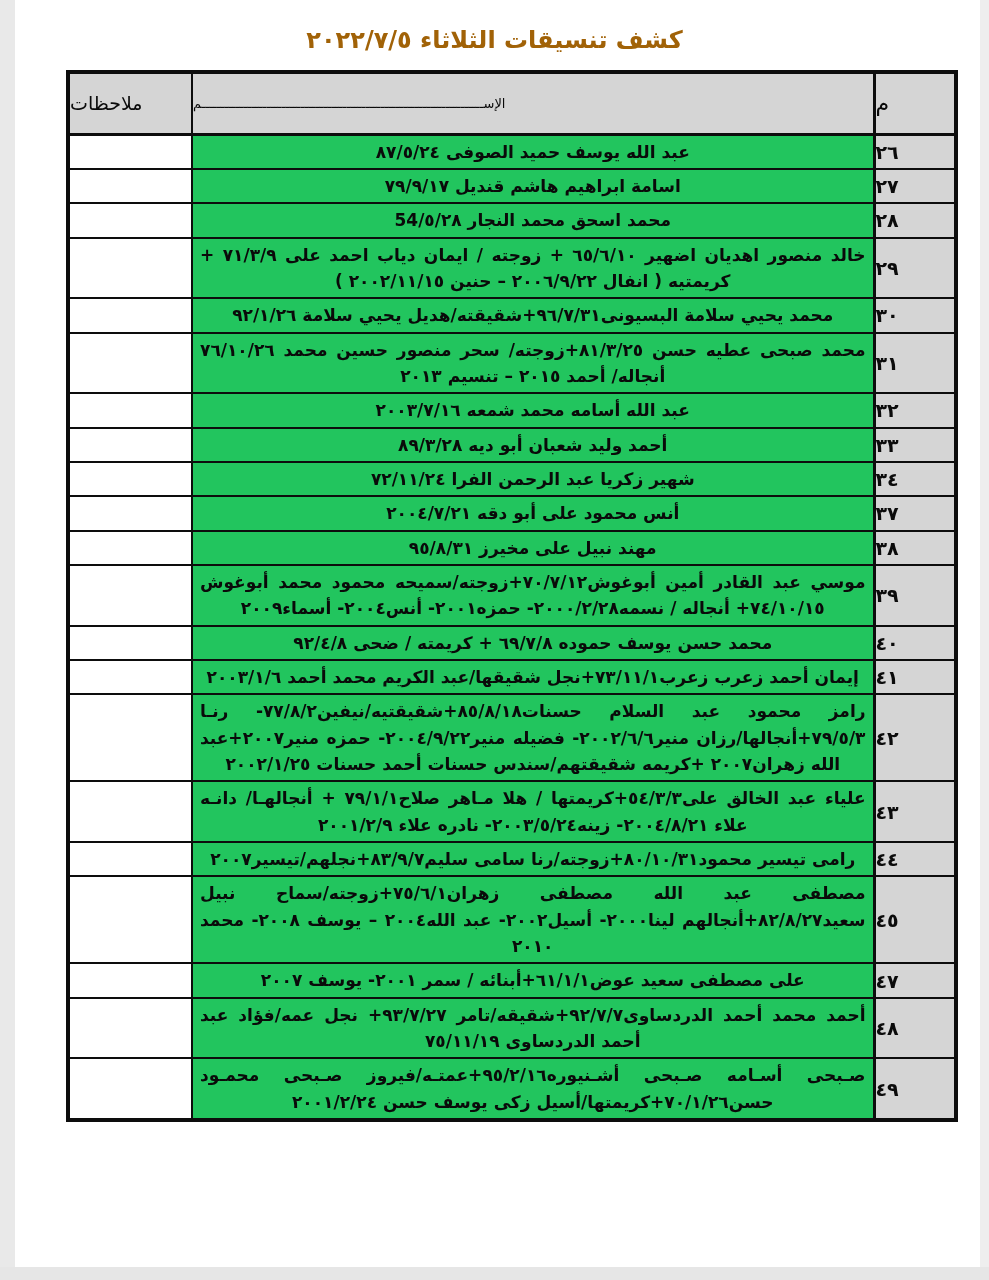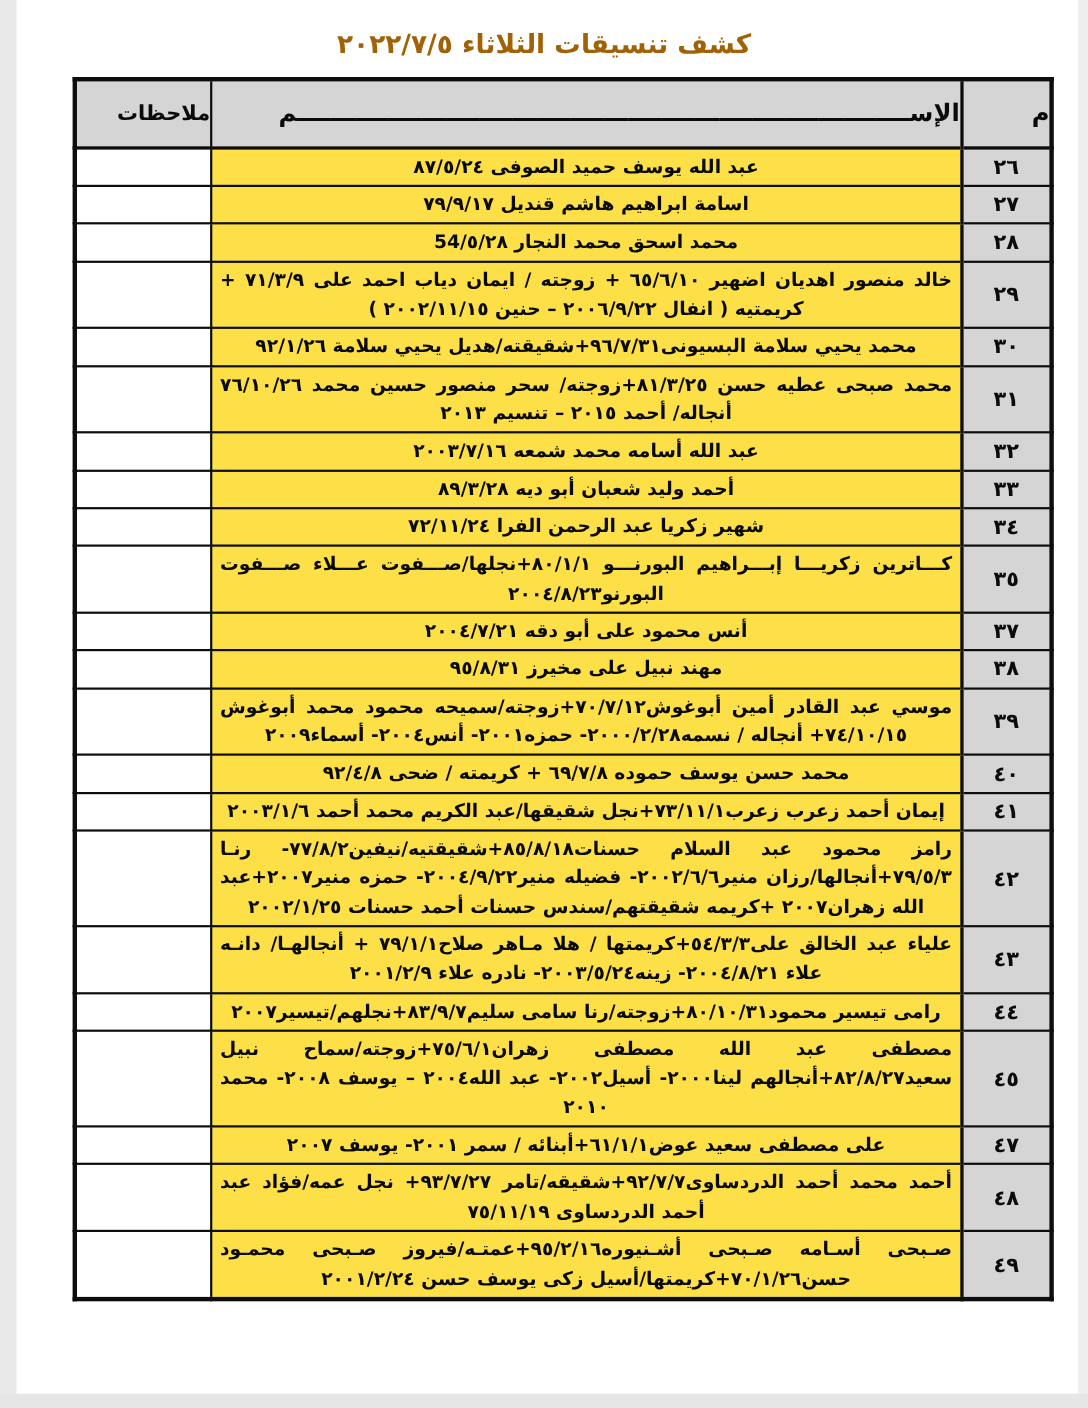--- a/index.html
+++ b/index.html
@@ -39,39 +39,39 @@
   }
   col.c-serial { width:82px; }
   col.c-name   { width:682px; }
   col.c-notes  { width:124px; }
 
   th, td { border:2px solid #0d0d0d; vertical-align:middle; }
 
   thead th {
     background:#d5d5d5;
     height:62px;
-    font-weight:bold;
-    text-align:right;
+    font-weight:normal;
+    text-align:left;
     color:#0a0a0a;
   }
   th.serial-h { font-size:22px; border-left-width:3px; }
-  th.name-h   { font-size:22px; overflow:hidden; white-space:nowrap;margin-left:25px; }
+  th.name-h   { font-size:13px; overflow:hidden; white-space:nowrap;margin-left:25px; }
   th.notes-h  { font-size:19px; }
   thead tr    { border-bottom:3px solid #0d0d0d; }
 
   tbody tr { height:33px; }
   td.serial {
     background:#d5d5d5;
-    text-align:center;
+    text-align:left;
     font-size:19px;
     font-weight:bold;
     border-left-width:3px;
   }
   td.name {
-    background:#fde047;
+    background:#22c55e;
     font-size:17px;
     font-weight:bold;
     line-height:1.55;
     padding:3px 7px;
     text-align:justify;
     text-align-last:center;
     color:#0a0a0a;
   }
   td.notes { background:#ffffff; }
 </style>
@@ -145,25 +145,20 @@
     <td class="name">أحمد وليد شعبان أبو ديه ٨٩/٣/٢٨</td>
     <td class="notes"></td>
   </tr>
 
   <tr>
     <td class="serial">٣٤</td>
     <td class="name">شهير زكريا عبد الرحمن الفرا ٧٢/١١/٢٤</td>
     <td class="notes"></td>
   </tr>
 
-  <tr>
-    <td class="serial">٣٥</td>
-    <td class="name">كـــاترين زكريـــا إبـــراهيم البورنـــو ٨٠/١/١+نجلها/صـــفوت عـــلاء صـــفوت البورنو٢٠٠٤/٨/٢٣</td>
-    <td class="notes"></td>
-  </tr>
 
 
   <tr>
     <td class="serial">٣٧</td>
     <td class="name">أنس محمود على أبو دقه ٢٠٠٤/٧/٢١</td>
     <td class="notes"></td>
   </tr>
 
   <tr>
     <td class="serial">٣٨</td>

